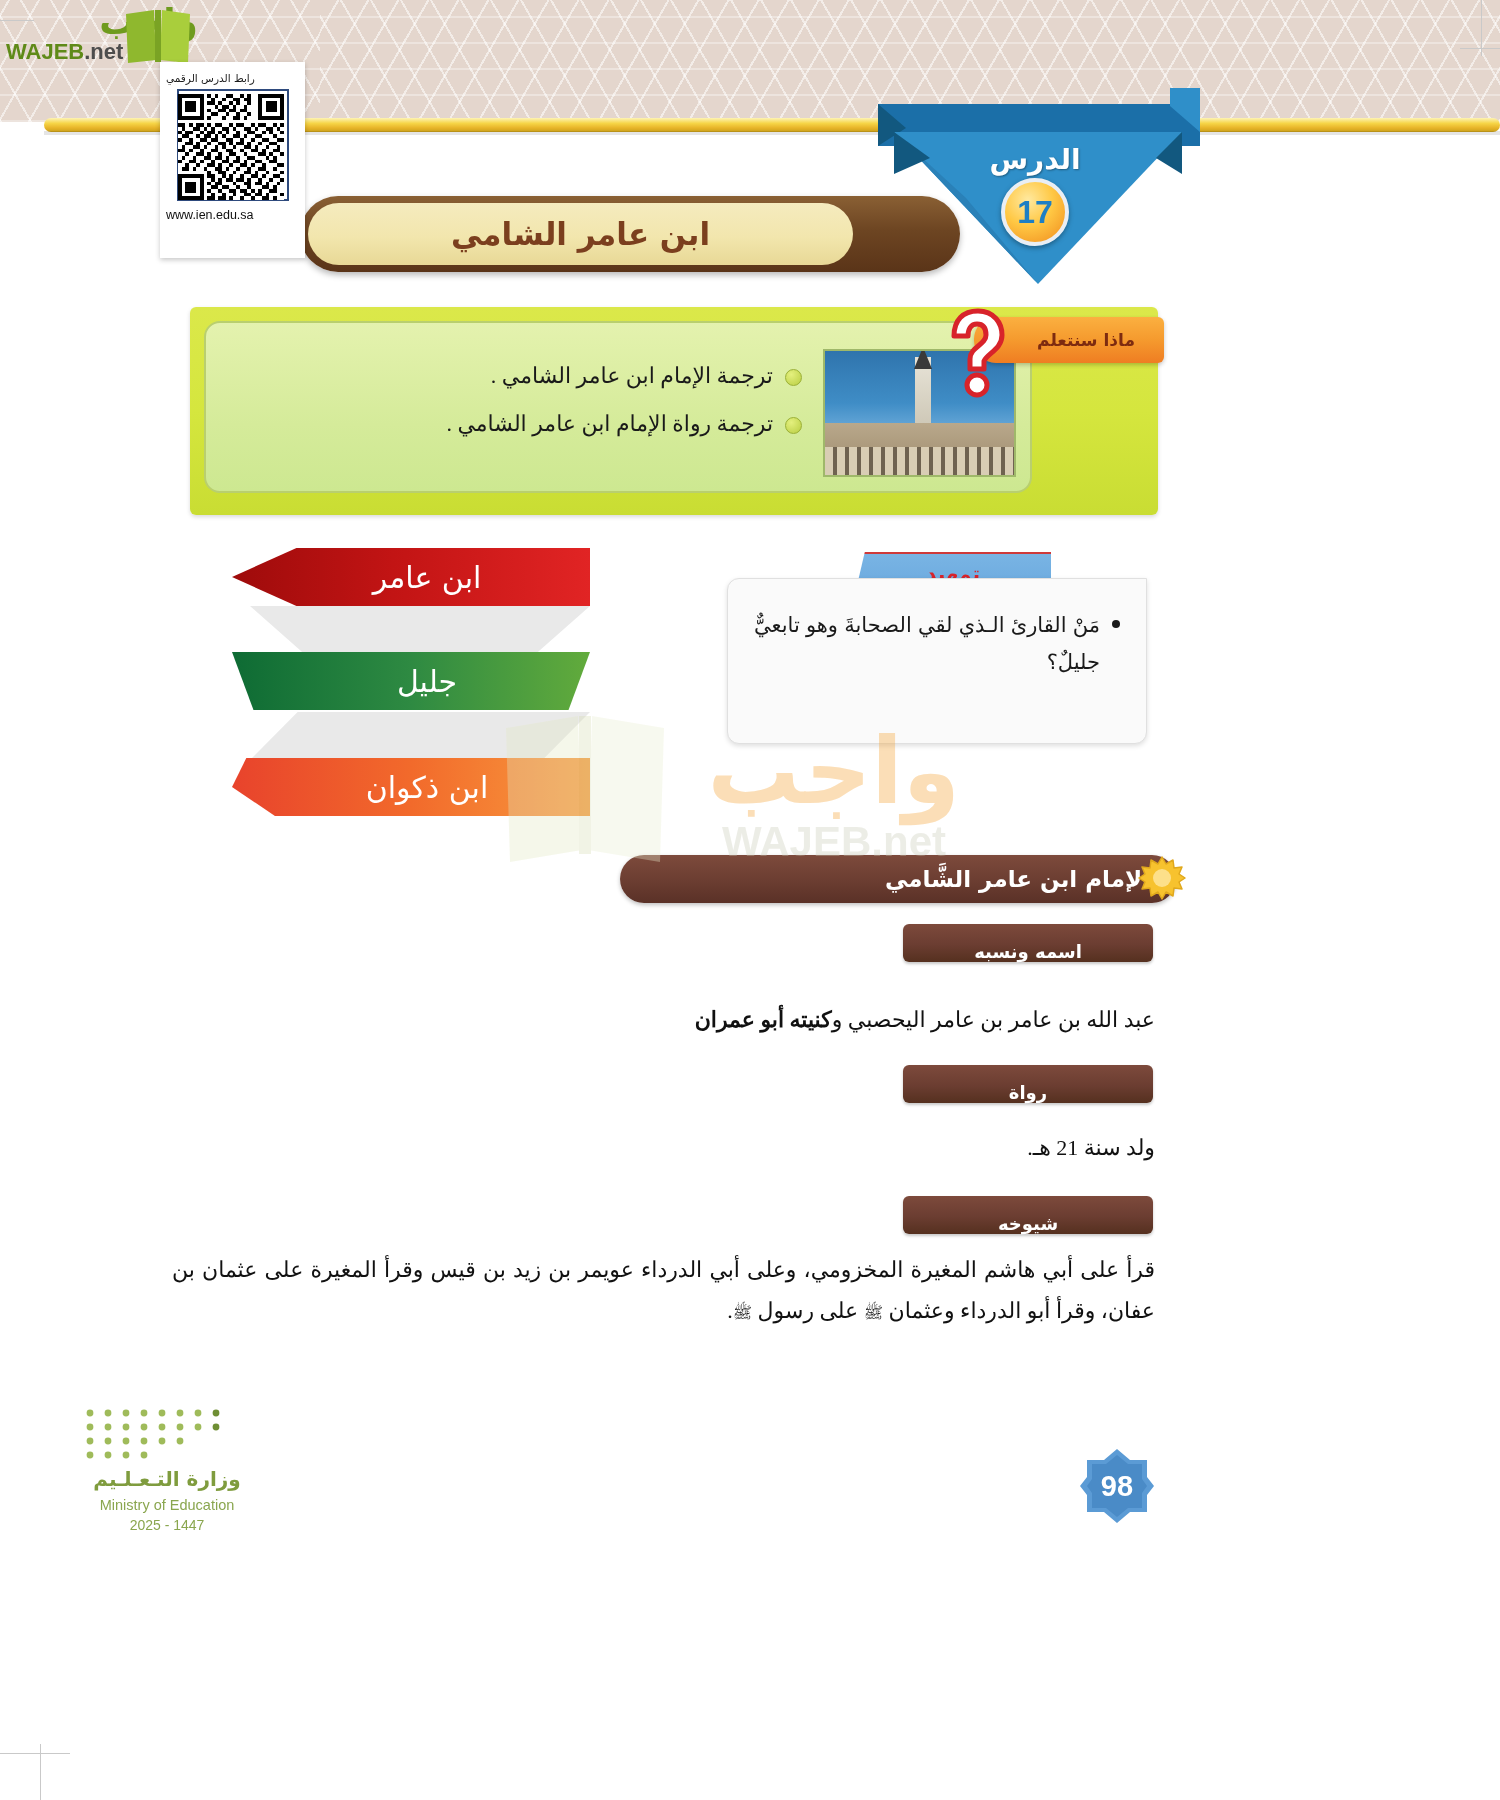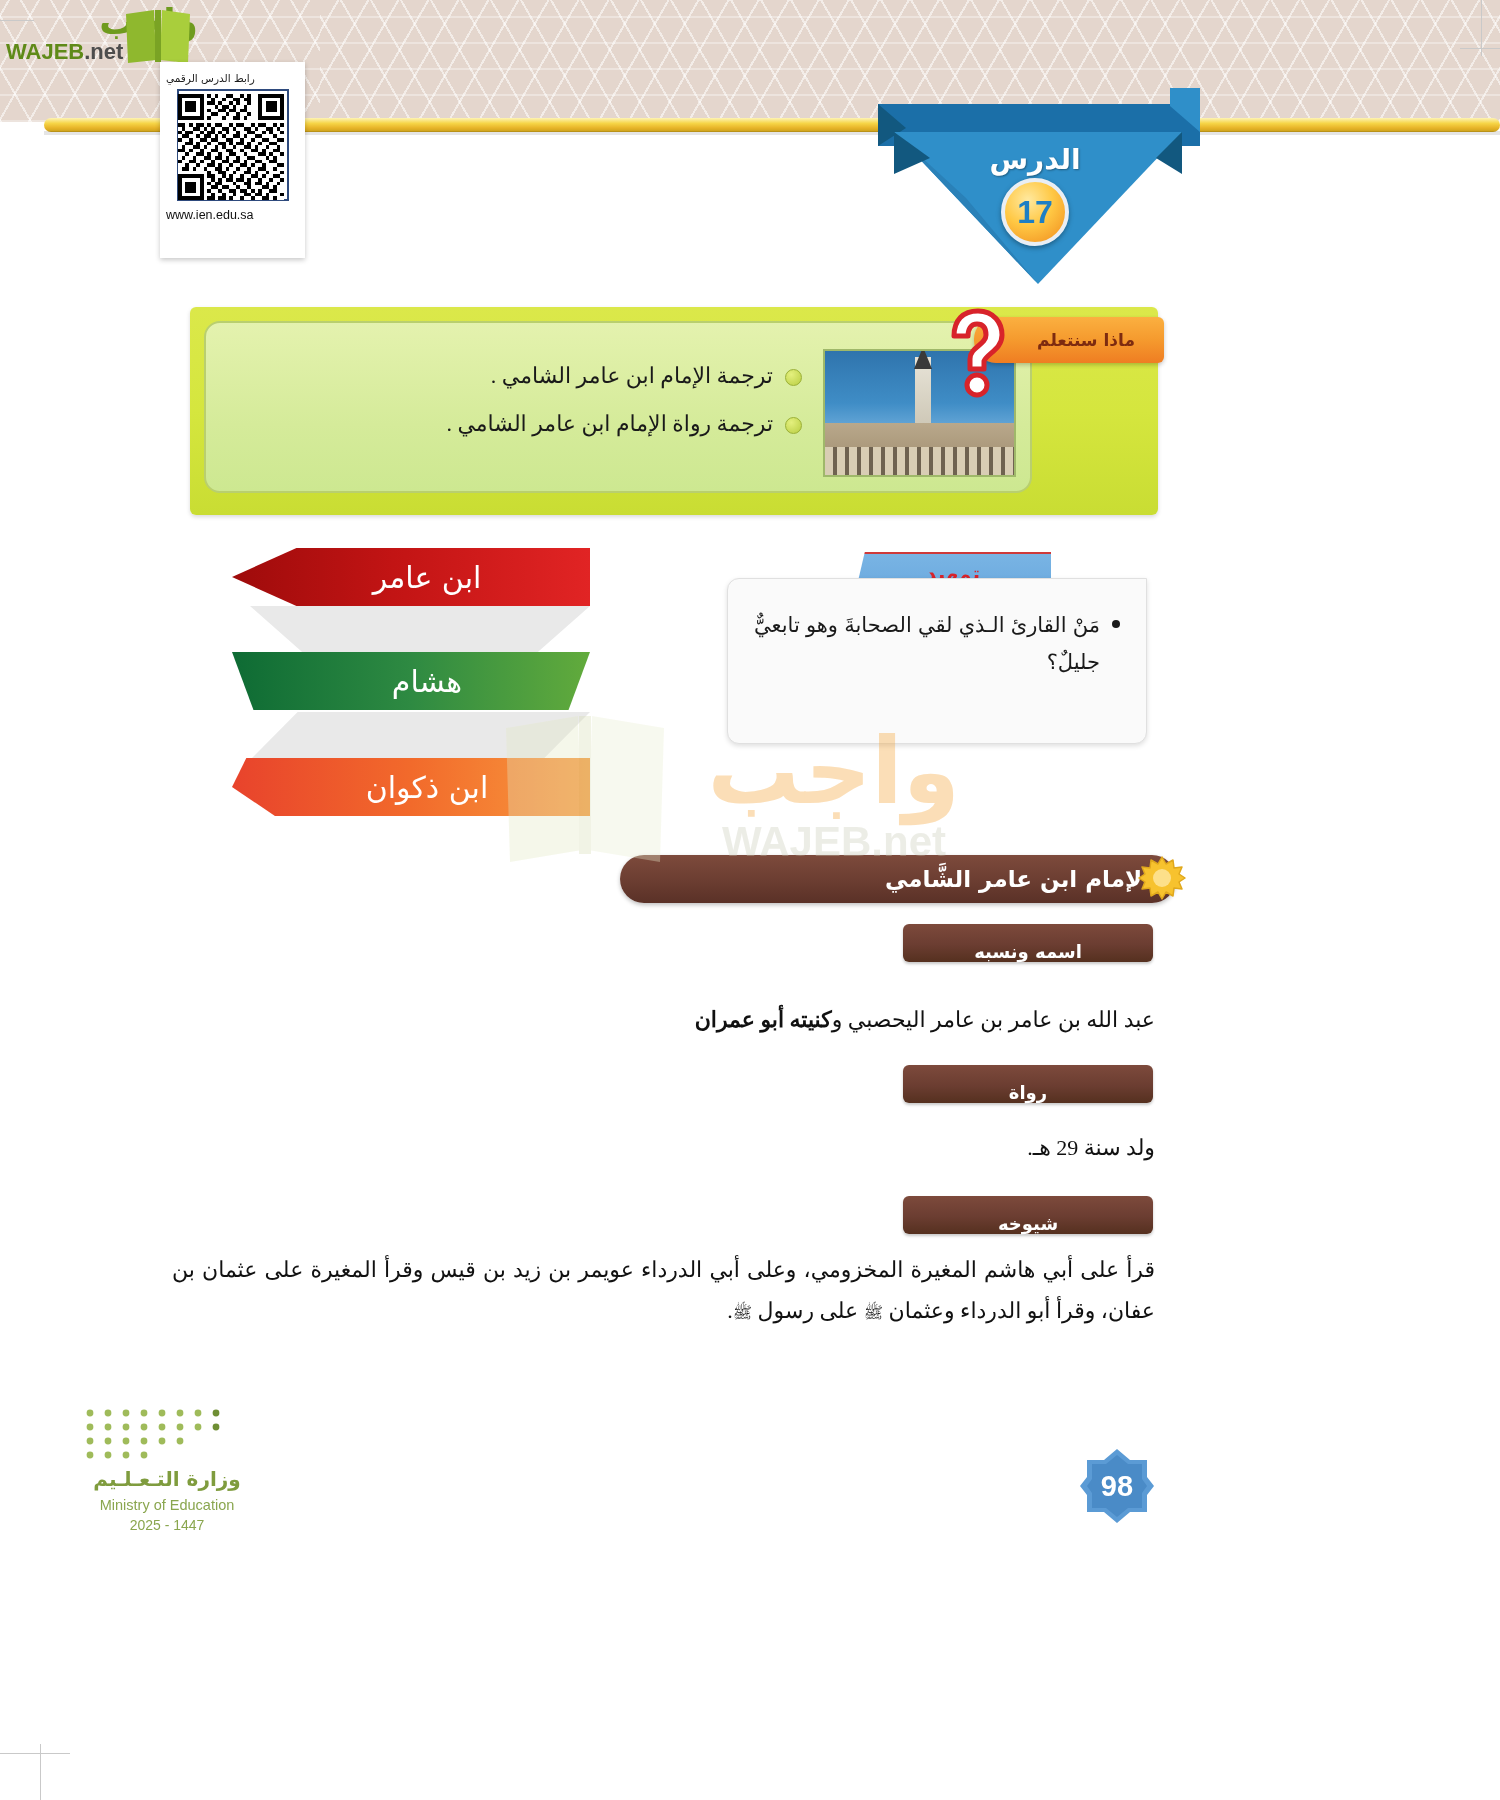--- a/index.html
+++ b/index.html
@@ -589,20 +589,26 @@
       <path d="M300 0 L330 0 L330 44 L300 18 Z" fill="#2f8fc9"></path>
       <path d="M24 44 L312 44 L168 196 Z" fill="#2f8fc9"></path>
       <path d="M24 44 L168 196 L96 110 Z" fill="#2a81b8"></path>
       <path d="M24 44 L60 70 L24 86 Z" fill="#12587f"></path>
       <path d="M312 44 L286 70 L312 86 Z" fill="#12587f"></path>
     </svg>
     <div class="lesson-word">الدرس</div>
     <div class="lesson-num">17</div>
   </div>
 
+  <div class="title-wrap">
+    <div class="title-back"></div>
+    <div class="title-inner">
+      <div class="title-text">ابن عامر الشامي</div>
+    </div>
+  </div>
 
   <div class="obj-outer">
     <div class="obj-inner">
       <div class="obj-photo">
         <div class="minaret"></div>
         <div class="minaret-top"></div>
         <div class="mosque-body"></div>
         <div class="arcade"></div>
       </div>
       <div class="obj-list">
@@ -626,21 +632,21 @@
       <circle cx="27" cy="80" r="10" fill="#ffffff" stroke="#d8232a" stroke-width="5"></circle>
     </svg>
   </div>
 
   <div class="chev-gap-1"></div>
   <div class="chev-gap-2"></div>
   <div class="chev chev-1">
       <span>ابن عامر</span>
     </div>
   <div class="chev chev-2">
-      <span>هشام</span>
+      <span>جليل</span>
     </div>
   <div class="chev chev-3">
       <span>ابن ذكوان</span>
     </div>
 
   <div class="tamheed-tab">
       <span>تمهيد</span>
     </div>
   <div class="tamheed-box">
     <div class="tamheed-q">
@@ -671,21 +677,21 @@
     <span>اسمه ونسبه</span>
   </div>
   <div class="para p-1">
     <span>عبد الله بن عامر بن عامر اليحصبي و</span><span class="bold">كنيته أبو عمران</span>
   </div>
 
   <div class="sub-bar sb-2">
     <span>رواة</span>
   </div>
   <div class="para p-2">
-    <span>ولد سنة 29 هـ.</span>
+    <span>ولد سنة 21 هـ.</span>
   </div>
 
   <div class="sub-bar sb-3">
     <span>شيوخه</span>
   </div>
   <div class="para p-3">
     <span>قرأ على أبي هاشم المغيرة المخزومي، وعلى أبي الدرداء عويمر بن زيد بن قيس وقرأ المغيرة على عثمان بن عفان، وقرأ أبو الدرداء وعثمان </span><span class="sm-glyph">ﷺ</span><span> على رسول </span><span class="sm-glyph">ﷺ</span><span>.</span>
   </div>
 
   <div class="moe-logo">

